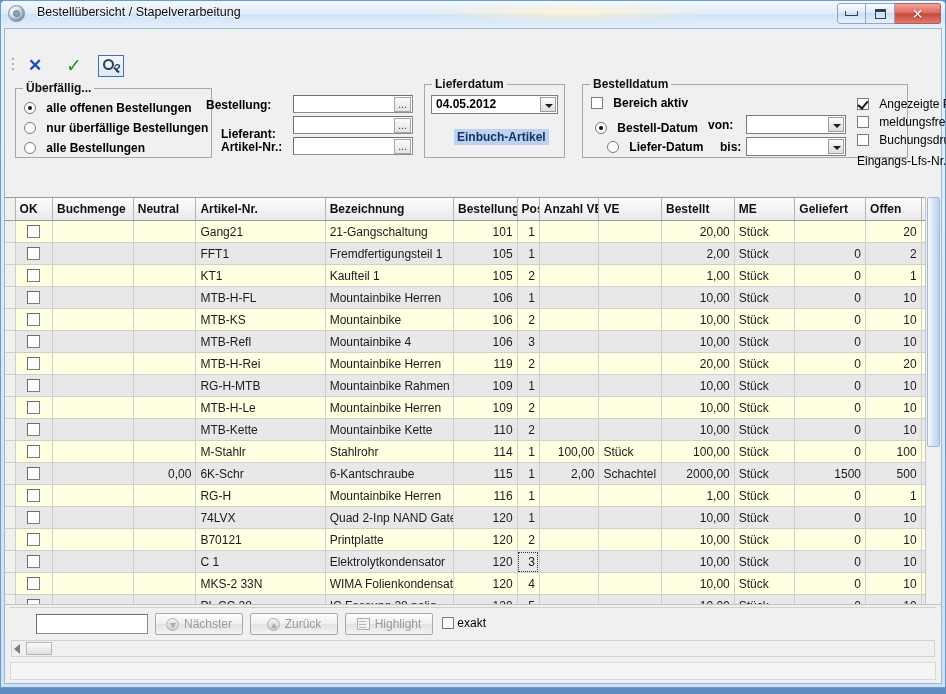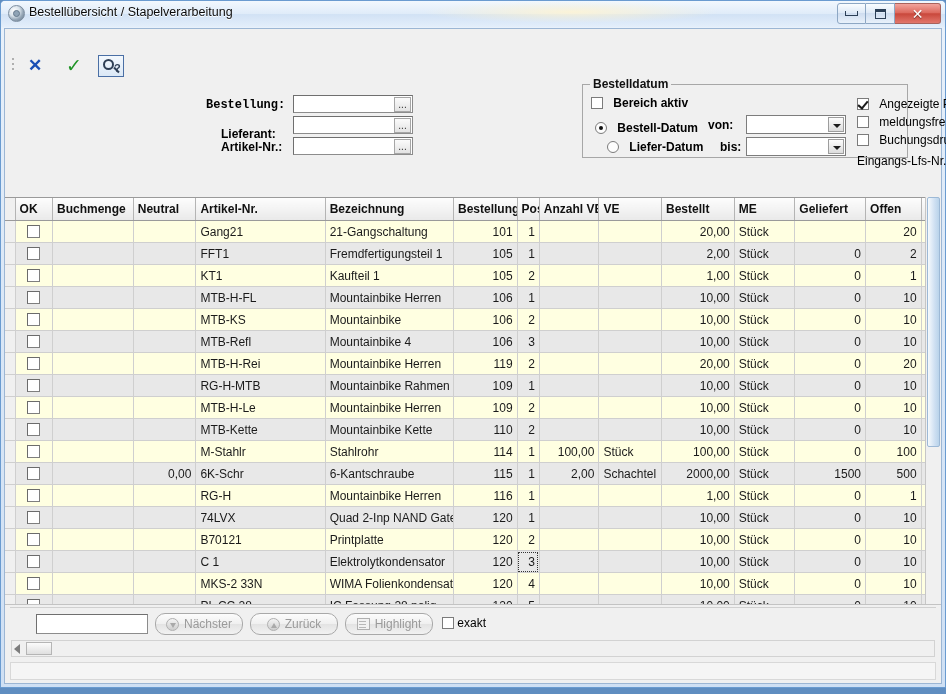--- a/index.html
+++ b/index.html
@@ -31,21 +31,21 @@
     position:absolute;left:7px;top:4px;width:17px;height:17px;
     border-radius:50%;
     background:radial-gradient(circle at 35% 32%,#ffffff 0%,#d8e2ea 38%,#97a8b8 62%,#5f7185 100%);
     border:1px solid #7d8ea0;box-sizing:border-box;
   }
   .app-ico:after{
     content:"";position:absolute;left:4px;top:4px;width:7px;height:7px;
     border-radius:50%;background:#8fa3b5;border:1px solid #66798c;box-sizing:border-box;
   }
   .title-text{
-    position:absolute;left:28px;top:4px;font-size:12.5px;color:#0a0a0a;
+    position:absolute;left:36px;top:4px;font-size:12.5px;color:#0a0a0a;
     text-shadow:0 1px 0 #ffffff;white-space:nowrap;
   }
   .wbtns{position:absolute;right:4px;top:2px;height:21px;display:flex;}
   .wbtn{
     width:29px;height:21px;margin-left:0;
     border:1px solid #8da7c4;border-left:none;
     background:linear-gradient(to bottom,#fafdff 0%,#dfeaf7 45%,#cfddf0 50%,#e8f1fb 100%);
     display:flex;align-items:center;justify-content:center;
     box-sizing:border-box;
   }
@@ -198,21 +198,21 @@
     position:absolute;left:0;right:0;bottom:0;height:78px;background:#f0f0f0;
     border-top:1px solid #c3c3c3;
   }
   .bfield{
     position:absolute;left:31px;top:9px;width:112px;height:20px;
     background:#fff;border:1px solid #8c8c8c;box-sizing:border-box;
     border-top-color:#6f6f6f;border-left-color:#6f6f6f;
   }
   .bbtn{
     position:absolute;top:8px;height:22px;
-    border:1px solid #a9a9a9;border-radius:10px;box-sizing:border-box;
+    border:1px solid #a9a9a9;border-radius:2px;box-sizing:border-box;
     background:linear-gradient(to bottom,#fcfcfc 0%,#f0f0f0 48%,#e3e3e3 52%,#f2f2f2 100%);
     display:flex;align-items:center;justify-content:center;gap:5px;
     font-size:12px;color:#9a9a9a;
   }
   .cir{
     width:13px;height:13px;border-radius:50%;
     background:linear-gradient(to bottom,#f4f4f4,#cdcdcd);
     border:1px solid #b0b0b0;box-sizing:border-box;position:relative;
   }
   .cir.dn:after{
@@ -285,34 +285,57 @@
       <div class="tb-chk">✓</div>
       <div class="tb-find">
         <span class="mag"></span>
         <span class="hdl"></span>
         <span class="qm">?</span>
       </div>
     </div>
 
     <div class="filters">
 
-
-      <div class="flabel" style="left:201px;top:18px;font-family:Liberation Mono, monospace;">Bestellung:</div>
+      <div class="gbox" style="left:10px;top:8px;width:197px;height:70px;">
+        <span class="lg">Überfällig...</span>
+        <div class="opt" style="left:8px;top:12px;">
+          <span class="radio on"></span>
+          <span class="lb">alle offenen Bestellungen</span>
+        </div>
+        <div class="opt" style="left:8px;top:32px;">
+          <span class="radio"></span>
+          <span class="lb">nur überfällige Bestellungen</span>
+        </div>
+        <div class="opt" style="left:8px;top:52px;">
+          <span class="radio"></span>
+          <span class="lb">alle Bestellungen</span>
+        </div>
+      </div>
+
+      <div class="flabel" style="left:201px;top:18px;">Bestellung:</div>
       <div class="fld" style="left:288px;top:15px;width:120px;">
         <span class="ell">...</span>
       </div>
       <div class="flabel" style="left:216px;top:39px;margin-top:8px;">Lieferant:</div>
       <div class="fld" style="left:288px;top:36px;width:120px;">
         <span class="ell">...</span>
       </div>
       <div class="flabel" style="left:216px;top:60px;">Artikel-Nr.:</div>
       <div class="fld" style="left:288px;top:57px;width:120px;">
         <span class="ell">...</span>
       </div>
 
+      <div class="gbox" style="left:419px;top:4px;width:141px;height:74px;">
+        <span class="lg">Lieferdatum</span>
+        <div class="combo" style="left:6px;top:10px;width:127px;">
+          <span class="cv">04.05.2012</span>
+          <span class="arw"></span>
+        </div>
+        <div class="hl-link" style="left:29px;top:44px;">Einbuch-Artikel</div>
+      </div>
 
       <div class="gbox" style="left:577px;top:4px;width:326px;height:74px;">
         <span class="lg">Bestelldatum</span>
         <div class="opt" style="left:8px;top:11px;font-weight:normal;">
           <span class="cbx"></span>
           <span class="lb" style="font-weight:bold;">Bereich aktiv</span>
         </div>
         <div class="opt" style="left:12px;top:36px;">
           <span class="radio on"></span>
           <span class="lb">Bestell-Datum</span>

